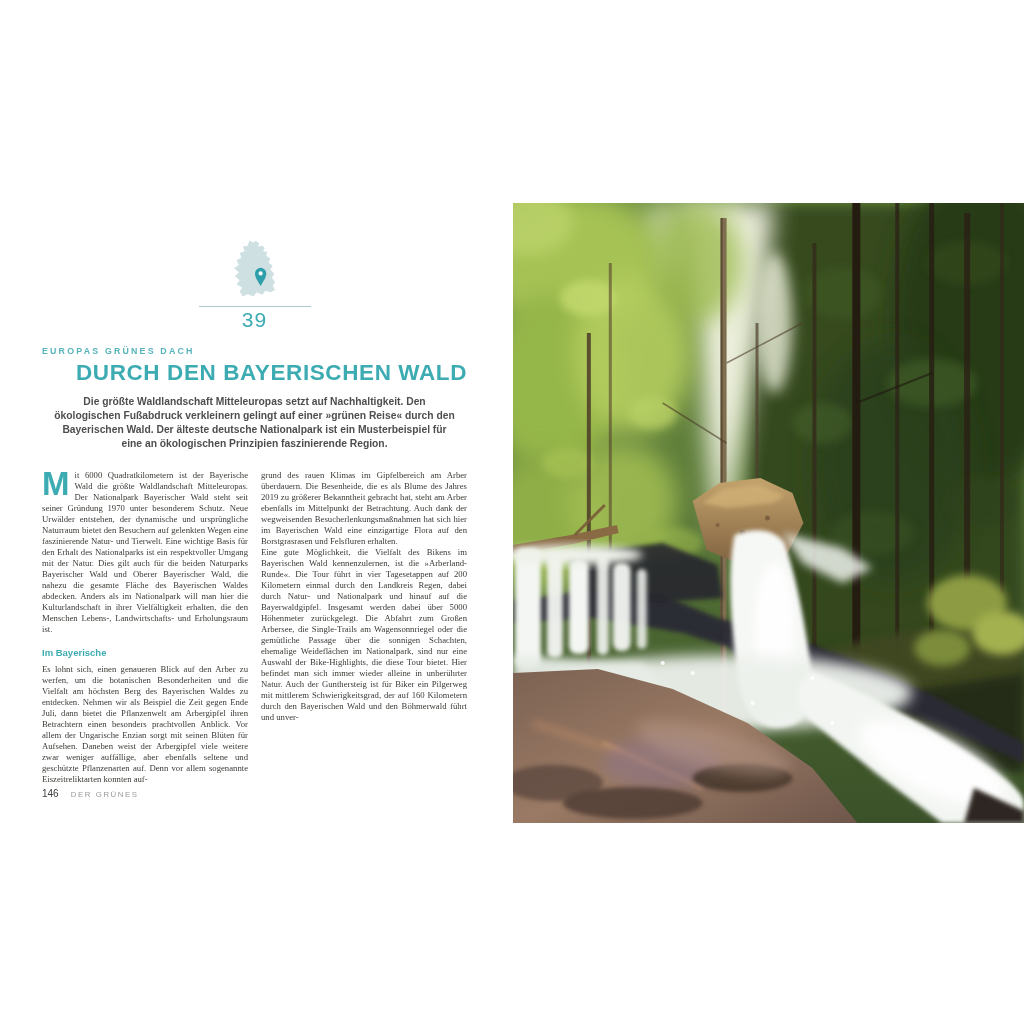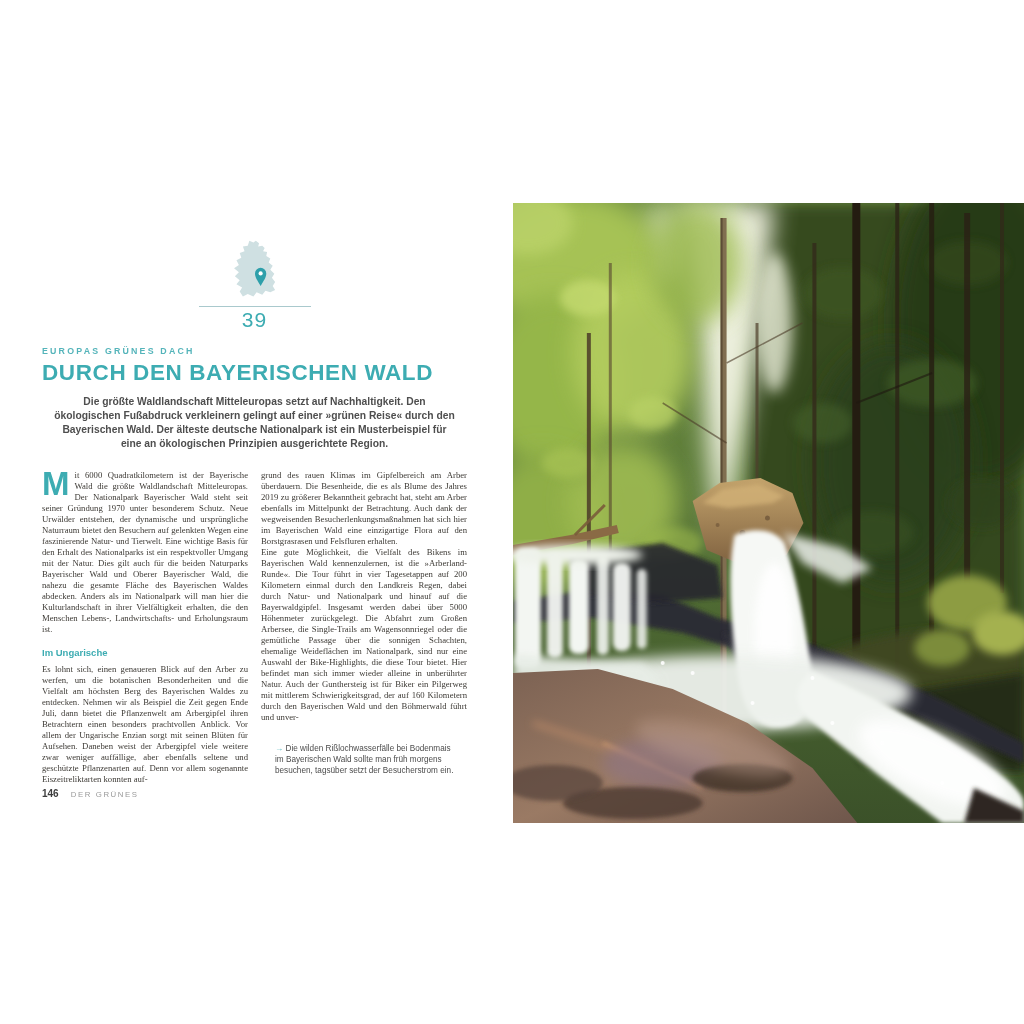--- a/index.html
+++ b/index.html
@@ -8,37 +8,37 @@
   .spread{position:absolute;inset:0;background:#ffffff;}
 
   
   .left-page{position:absolute;left:42px;top:240px;width:425px;}
   .badge{text-align:center;}
   .badge svg.map{width:52px;height:58px;display:inline-block;}
   .badge-line{width:112px;margin:4px auto 0;border-top:1.5px solid #a9c9cd;}
   .tour-number{font-size:21px;color:#3dacb2;letter-spacing:1px;margin-top:1px;}
   .kicker{margin-top:14px;text-align:left;font-size:8.8px;font-weight:bold;
           letter-spacing:2.2px;color:#54b4ba;}
-  .title{margin:4px 0 0;text-align:left;font-size:22.5px;font-weight:bold;
+  .title{margin:4px 0 0;text-align:right;font-size:22.5px;font-weight:bold;
          color:#3dacb2;letter-spacing:.6px;}
   .intro{margin:9px 10px 0;text-align:center;font-size:10.3px;line-height:14px;
          font-weight:bold;color:#4e4e4e;}
   .cols{position:absolute;left:0;top:230px;width:425px;display:flex;gap:13px;}
   .col{width:206px;}
   .body{margin:0;font-family:"Liberation Serif",serif;font-size:8.7px;
         line-height:11px;color:#3d3a35;text-align:justify;}
   .body.spaced{margin-top:0;}
   .dropcap{float:left;font-family:"Liberation Sans",sans-serif;font-size:33px;
            line-height:26px;color:#3dacb2;padding:1px 5px 0 0;font-weight:bold;}
   .subhead{margin:12px 0 6px;font-size:9.5px;font-weight:bold;color:#3dacb2;}
   .caption{margin:20px 0 0 14px;width:186px;font-size:8.2px;line-height:11px;
            color:#4c4c4c;text-align:left;}
   .cap-arrow{color:#4db3ba;}
   .footer{position:absolute;left:0;top:543px;white-space:nowrap;}
-  .pagenum{font-size:10px;font-weight:bold;color:#3c3c3c;}
+  .pagenum{font-size:10px;font-weight:normal;color:#3c3c3c;}
   .section{font-size:7.8px;letter-spacing:1.6px;color:#999;margin-left:12px;}
 
   
   .photo-wrap{position:absolute;left:513px;top:203px;width:511px;height:620px;margin:0;}
   .photo-wrap svg{width:100%;height:100%;display:block;}
 </style>
 </head>
 <body>
 
 <div class="spread">
@@ -52,32 +52,31 @@
           <path fill="#2d9faa" d="M35,57 C31,50 28,46.5 28,41.5 a7,7 0 1 1 14,0 C42,46.5 39,50 35,57 Z"></path>
           <circle fill="#ffffff" cx="35" cy="41.5" r="2.6"></circle>
         </g>
       </svg>
       <div class="badge-line"></div>
       <div class="tour-number">39</div>
     </div>
 
     <div class="kicker">EUROPAS GRÜNES DACH</div>
     <h1 class="title">DURCH DEN BAYERISCHEN WALD</h1>
-    <p class="intro">Die größte Waldlandschaft Mitteleuropas setzt auf Nachhaltigkeit. Den ökologischen Fußabdruck verkleinern gelingt auf einer »grünen Reise« durch den Bayerischen Wald. Der älteste deutsche Nationalpark ist ein Musterbeispiel für eine an ökologischen Prinzipien ausgerichtete Region.</p>
+    <p class="intro">Die größte Waldlandschaft Mitteleuropas setzt auf Nachhaltigkeit. Den ökologischen Fußabdruck verkleinern gelingt auf einer »grünen Reise« durch den Bayerischen Wald. Der älteste deutsche Nationalpark ist ein Musterbeispiel für eine an ökologischen Prinzipien faszinierende Region.</p>
 
     <div class="cols">
       <div class="col">
         <p class="body"><span class="dropcap">M</span><span>it 6000 Quadratkilometern ist der Bayerische Wald die größte Waldlandschaft Mitteleuropas. Der Nationalpark Bayerischer Wald steht seit seiner Gründung 1970 unter besonderem Schutz. Neue Urwälder entstehen, der dynamische und ursprüngliche Naturraum bietet den Besuchern auf gelenkten Wegen eine faszinierende Natur- und Tierwelt. Eine wichtige Basis für den Erhalt des Nationalparks ist ein respektvoller Umgang mit der Natur. Dies gilt auch für die beiden Naturparks Bayerischer Wald und Oberer Bayerischer Wald, die nahezu die gesamte Fläche des Bayerischen Waldes abdecken. Anders als im Nationalpark will man hier die Kulturlandschaft in ihrer Vielfältigkeit erhalten, die den Menschen Lebens-, Landwirtschafts- und Erholungsraum ist.</span></p>
-        <h2 class="subhead">Im Ungarische</h2>
+        <h2 class="subhead">Im Bayerische</h2>
         <p class="body">Es lohnt sich, einen genaueren Blick auf den Arber zu werfen, um die botanischen Besonderheiten und die Vielfalt am höchsten Berg des Bayerischen Waldes zu entdecken. Nehmen wir als Beispiel die Zeit gegen Ende Juli, dann bietet die Pflanzenwelt am Arbergipfel ihren Betrachtern einen besonders prachtvollen Anblick. Vor allem der Ungarische Enzian sorgt mit seinen Blüten für Aufsehen. Daneben weist der Arbergipfel viele weitere zwar weniger auffällige, aber ebenfalls seltene und geschützte Pflanzenarten auf. Denn vor allem sogenannte Eiszeitreliktarten konnten auf-</p>
       </div>
       <div class="col">
         <p class="body">grund des rauen Klimas im Gipfelbereich am Arber überdauern. Die Besenheide, die es als Blume des Jahres 2019 zu größerer Bekanntheit gebracht hat, steht am Arber ebenfalls im Mittelpunkt der Betrachtung. Auch dank der wegweisenden Besucherlenkungsmaßnahmen hat sich hier im Bayerischen Wald eine einzigartige Flora auf den Borstgrasrasen und Felsfluren erhalten.</p>
         <p class="body spaced">Eine gute Möglichkeit, die Vielfalt des Bikens im Bayerischen Wald kennenzulernen, ist die »Arberland-Runde«. Die Tour führt in vier Tagesetappen auf 200 Kilometern einmal durch den Landkreis Regen, dabei durch Natur- und Nationalpark und hinauf auf die Bayerwaldgipfel. Insgesamt werden dabei über 5000 Höhenmeter zurückgelegt. Die Abfahrt zum Großen Arbersee, die Single-Trails am Wagensonnriegel oder die gemütliche Passage über die sonnigen Schachten, ehemalige Weideflächen im Nationalpark, sind nur eine Auswahl der Bike-Highlights, die diese Tour bietet. Hier befindet man sich immer wieder alleine in unberührter Natur. Auch der Gunthersteig ist für Biker ein Pilgerweg mit mittlerem Schwierigkeitsgrad, der auf 160 Kilometern durch den Bayerischen Wald und den Böhmerwald führt und unver-</p>
-        <p class="caption"><span class="cap-arrow">→</span> <span>Die wilden Rißlochwasserfälle bei Bodenmais im Bayerischen Wald sollte man früh morgens besuchen, tagsüber setzt der Besucherstrom ein.</span></p>
       </div>
     </div>
 
     <div class="footer">
       <span class="pagenum">146</span><span class="section">DER GRÜNES</span>
     </div>
   </section>
 
   <figure class="photo-wrap">
     <svg viewBox="0 0 512 620" preserveAspectRatio="none" aria-hidden="true">

